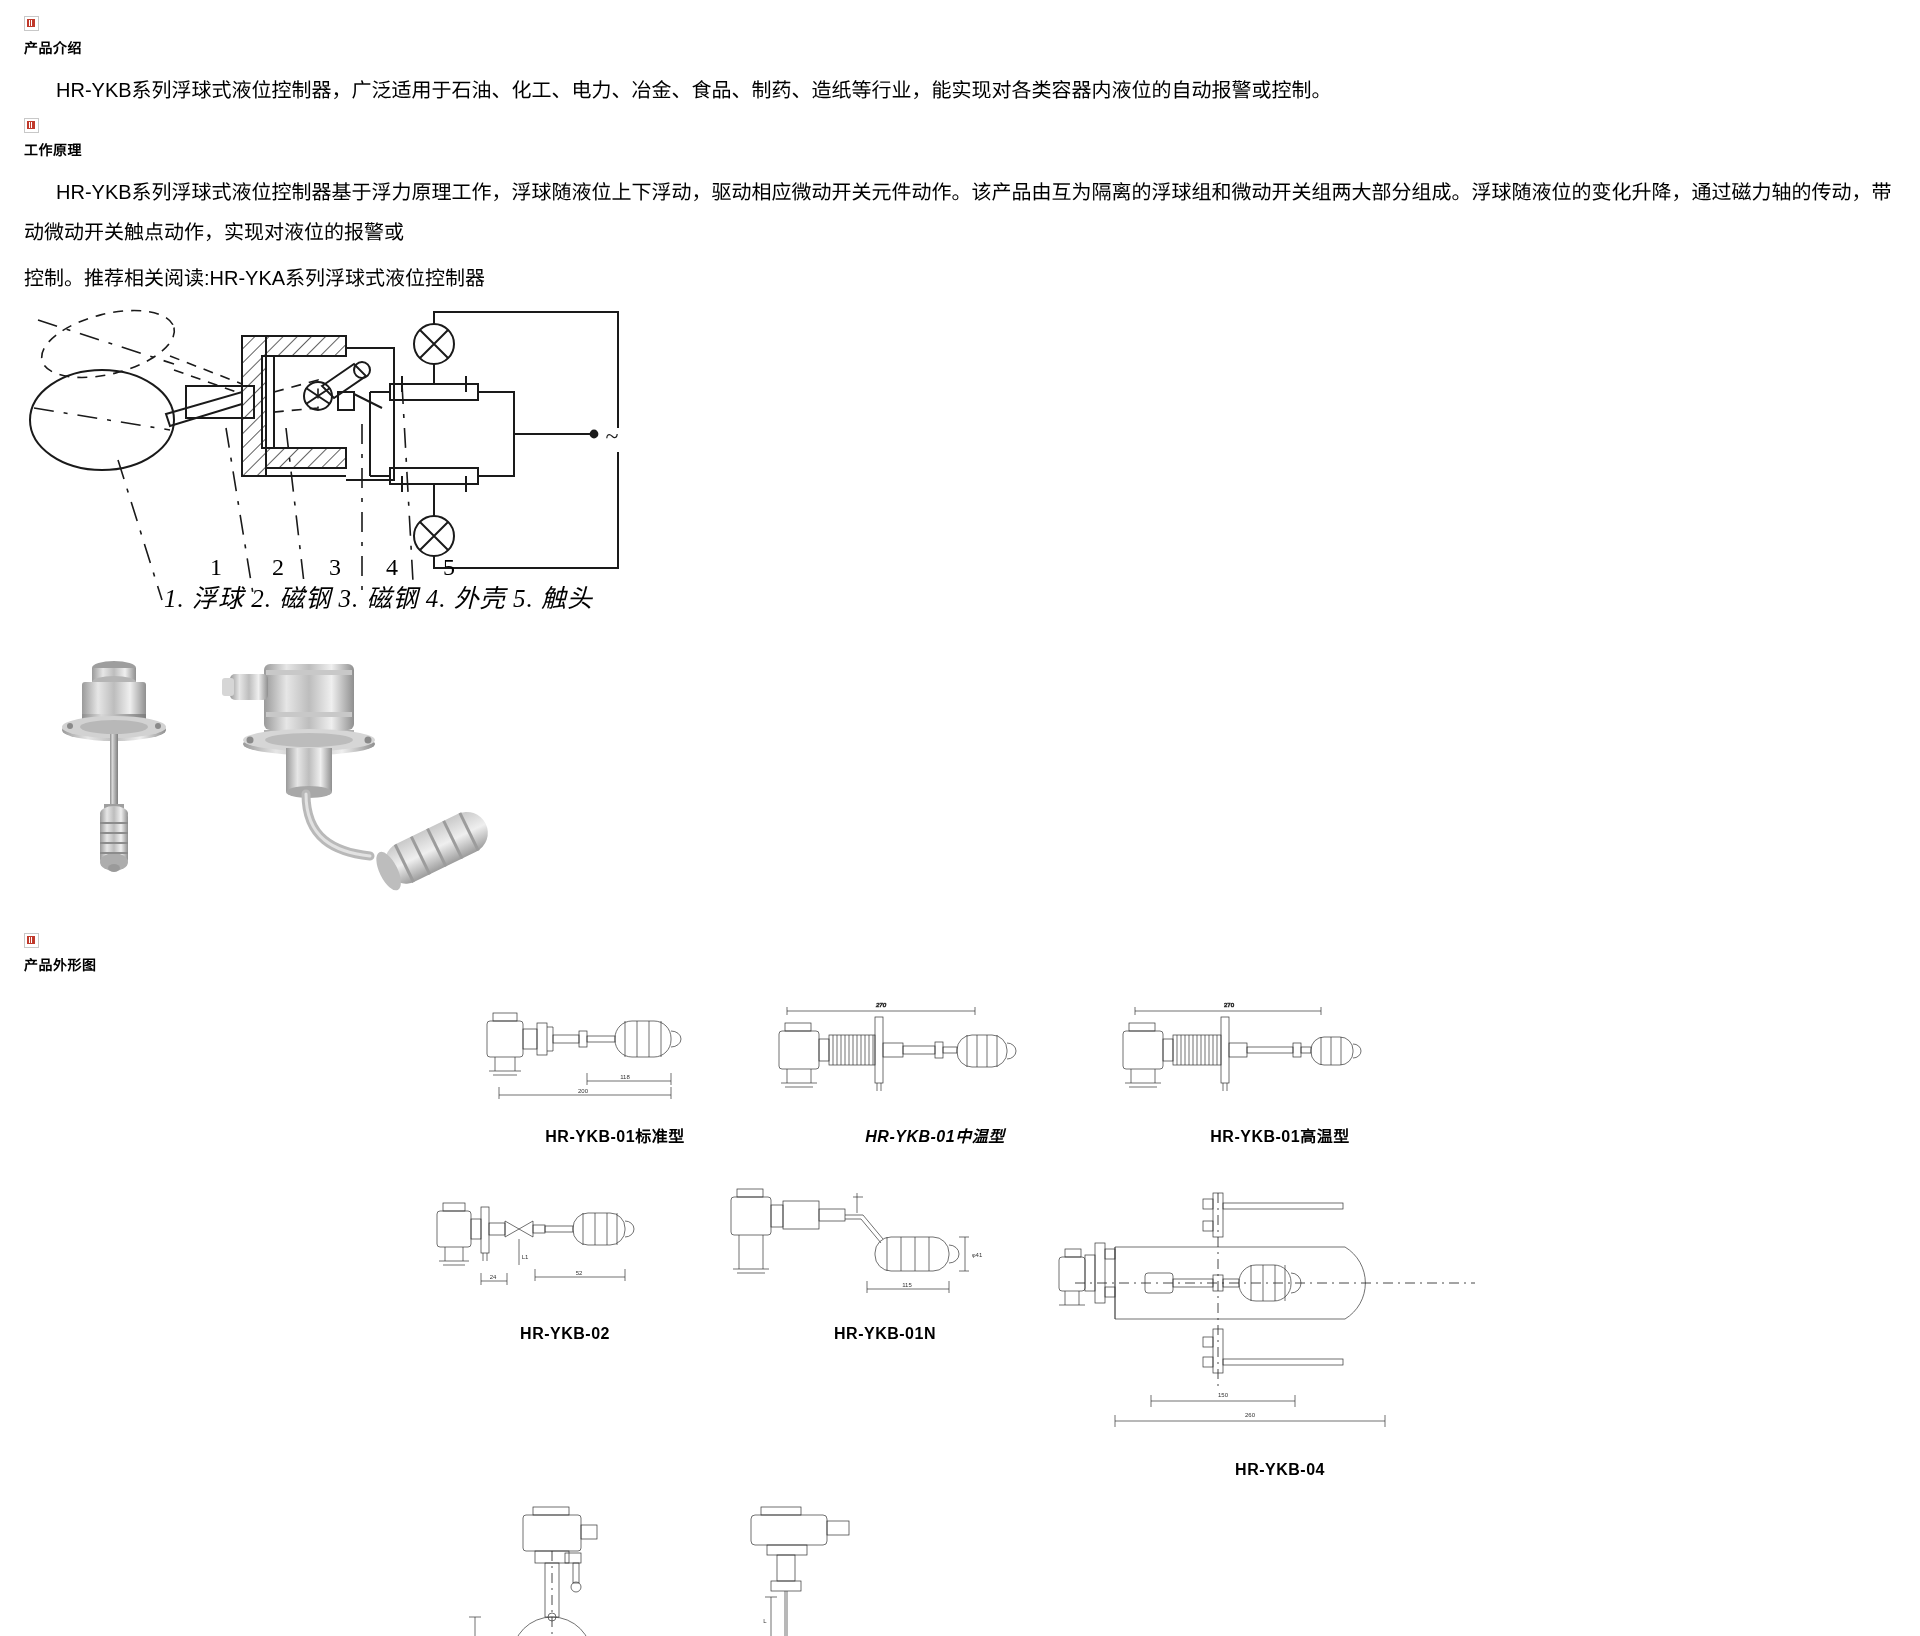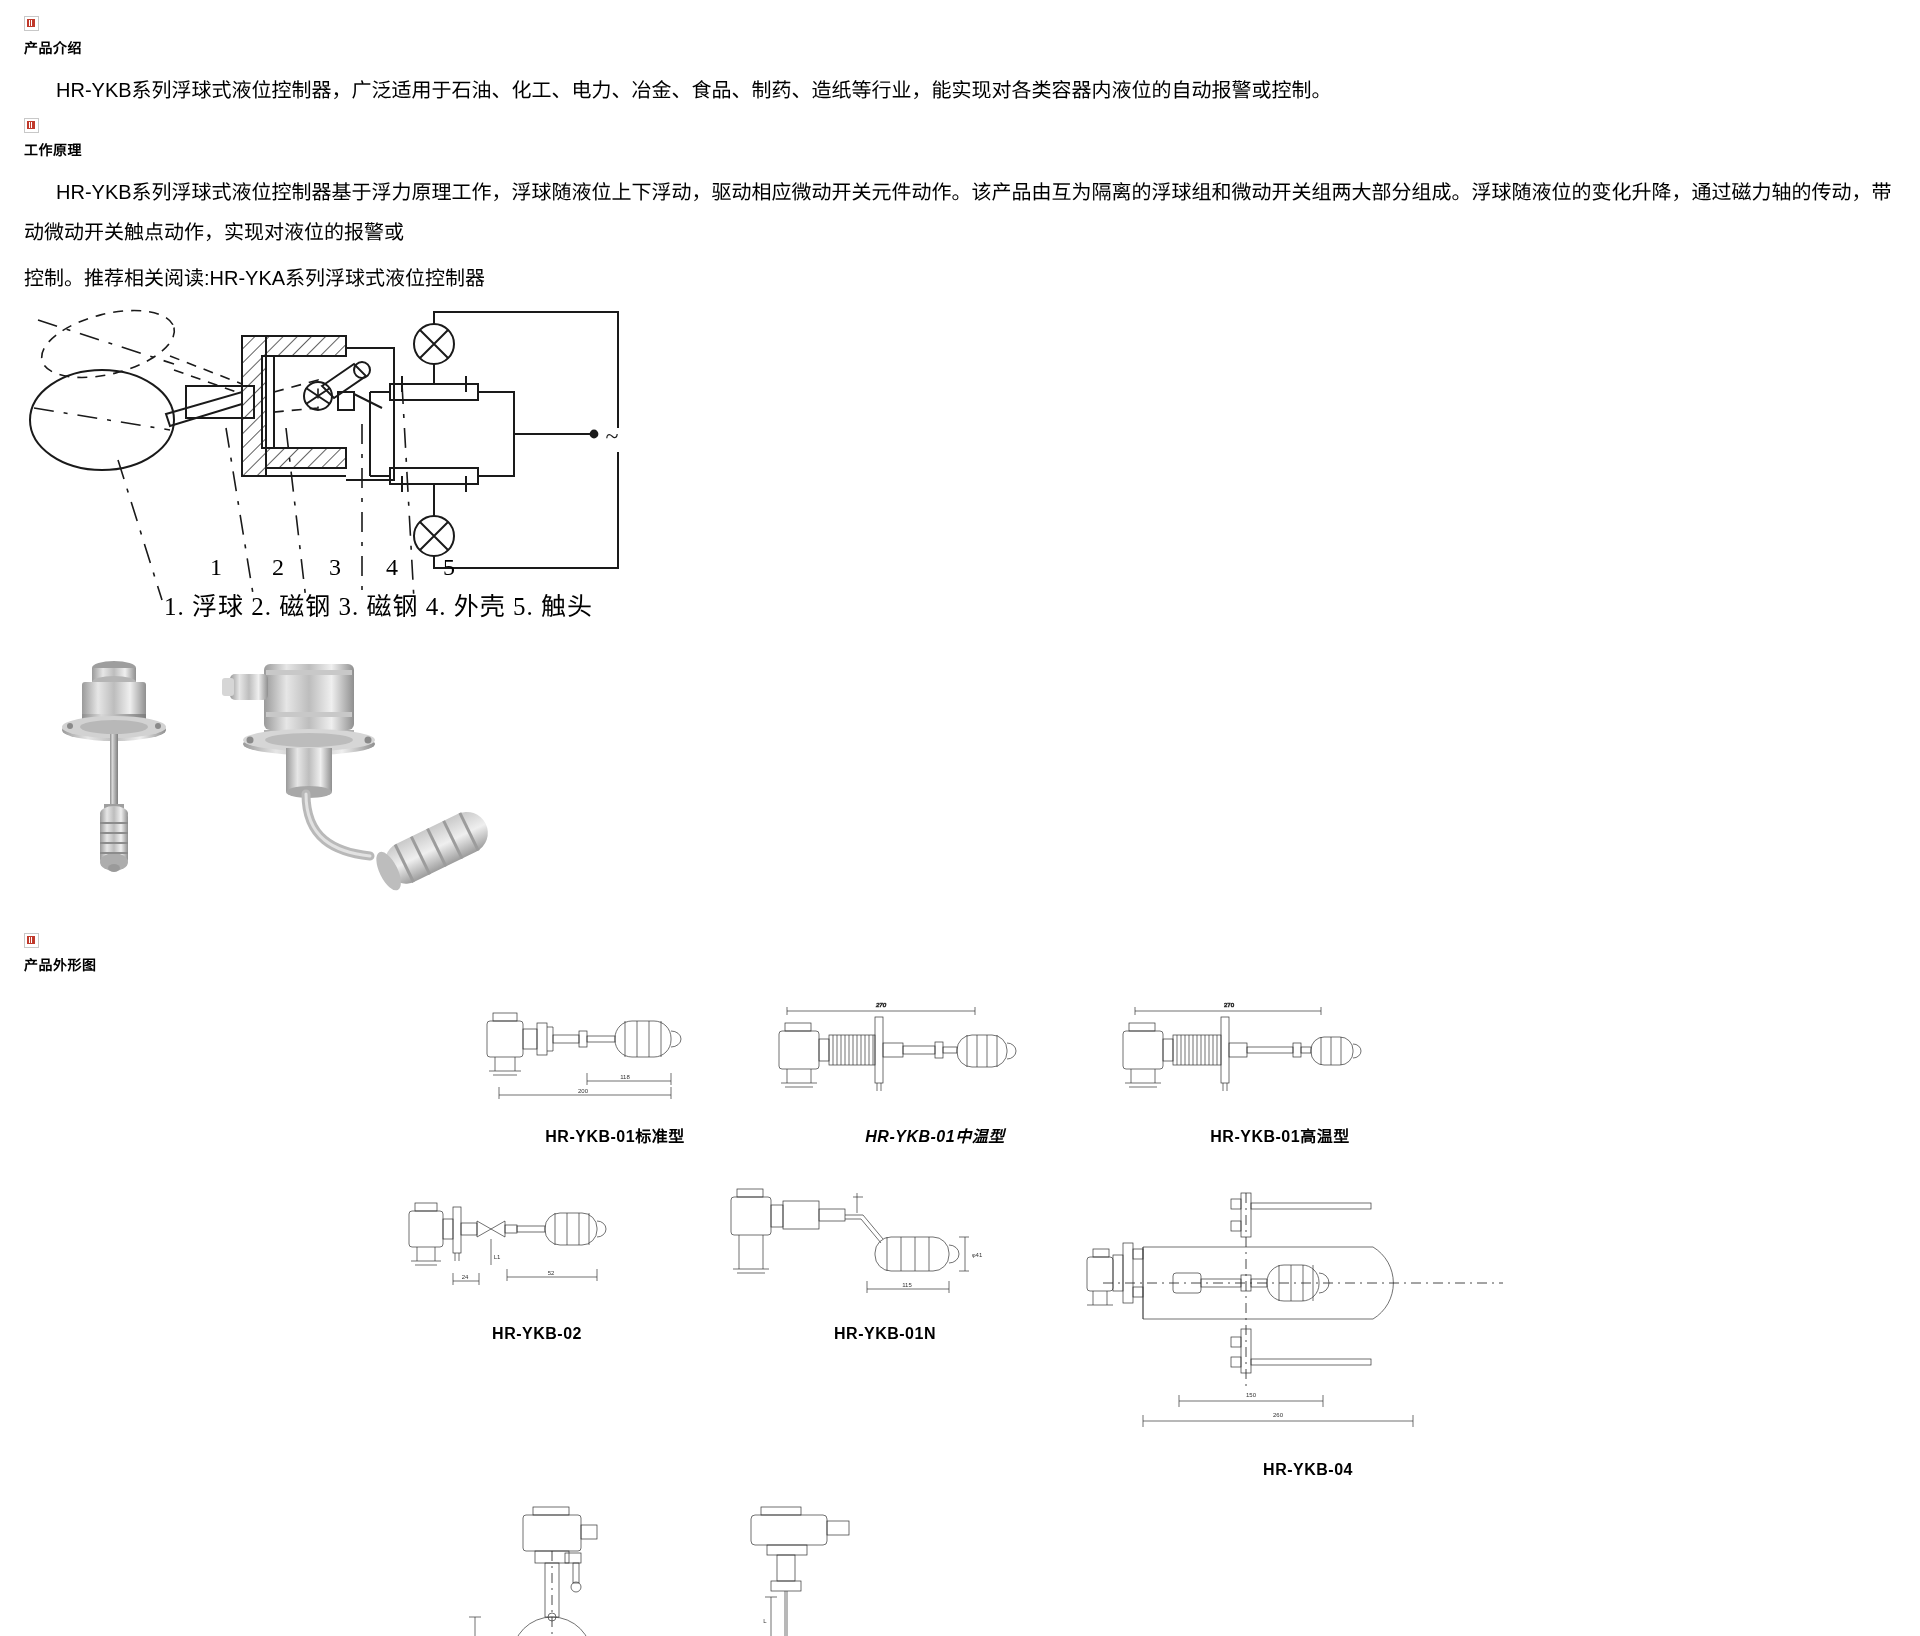--- a/index.html
+++ b/index.html
@@ -222,21 +222,21 @@
       </svg>
 
       <div class="callout-nums">
         <span style="left:192px;  top:250px;">1</span>
         <span style="left:254px;  top:250px;">2</span>
         <span style="left:311px;  top:250px;">3</span>
         <span style="left:368px;  top:250px;">4</span>
         <span style="left:425px;  top:250px;">5</span>
       </div>
 
-      <div class="legend-line" style="position:absolute; left:-30px; top:276px;">1. 浮球  2. 磁钢  3. 磁钢  4. 外壳  5. 触头</div>
+      <div class="legend-line" style="position:absolute; left:-30px; top:268px;font-style:italic;">1. 浮球  2. 磁钢  3. 磁钢  4. 外壳  5. 触头</div>
     </div>
 
     
     <div class="photos">
       <svg width="520" height="265" viewBox="0 0 520 265">
         <defs>
           <linearGradient id="steel" x1="0" y1="0" x2="1" y2="0">
             <stop offset="0%" stop-color="#9a9a9a"></stop>
             <stop offset="25%" stop-color="#e6e6e6"></stop>
             <stop offset="50%" stop-color="#bdbdbd"></stop>
@@ -392,21 +392,21 @@
               <rect x="196" y="60" width="10" height="6"></rect>
               <rect x="206" y="50" width="42" height="28" rx="13"></rect>
               <path d="M216 50 L216 78 M226 50 L226 78 M236 50 L236 78"></path>
               <path d="M248 57 a8 7 0 0 1 0 14"></path>
             </g>
           </svg>
           <div class="drawing-caption">HR-YKB-01高温型</div>
         </div>
       </div>
 
-      <div class="drawing-row" style="margin-top:22px;gap:28px;">
+      <div class="drawing-row" style="margin-top:22px;">
 
         <div class="drawing-cell" style="width:300px;">
           <svg width="290" height="150" viewBox="0 0 290 150">
             <g class="ln-thin">
               <rect x="22" y="42" width="34" height="36" rx="3"></rect>
               <rect x="28" y="34" width="22" height="8"></rect>
               <path d="M30 78 L30 92 M48 78 L48 92 M24 92 L54 92 M28 96 L50 96"></path>
               <rect x="56" y="50" width="10" height="20"></rect>
               <rect x="66" y="38" width="8" height="46"></rect>
               <path d="M68 84 L68 92 M72 84 L72 92"></path>

